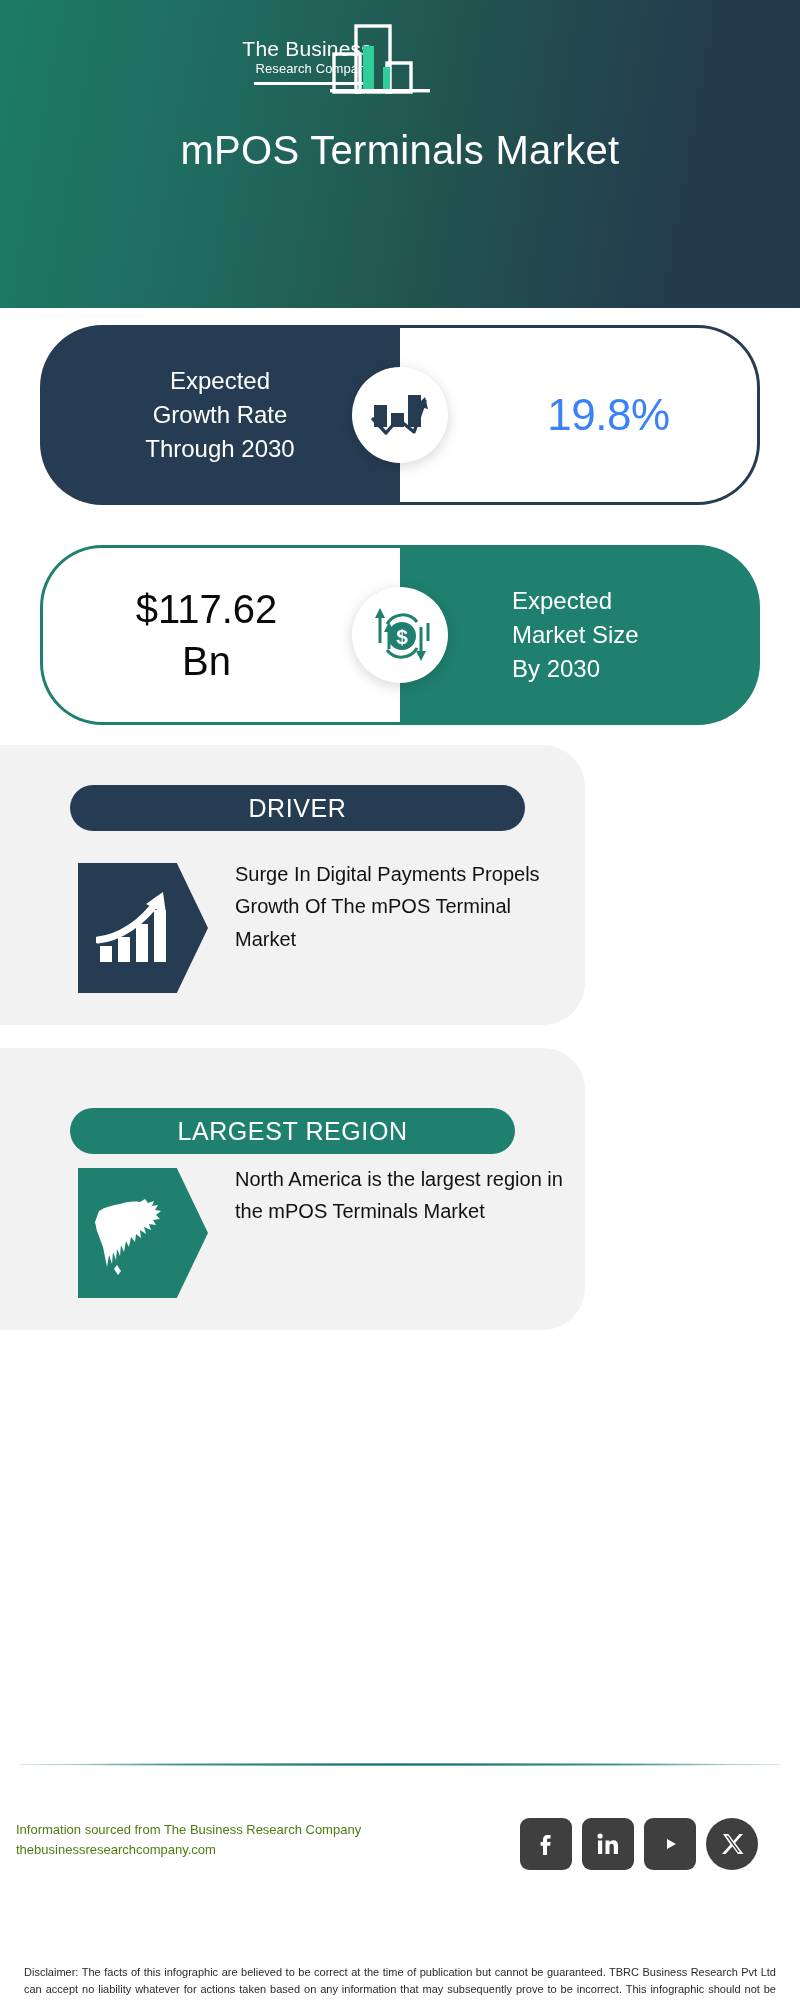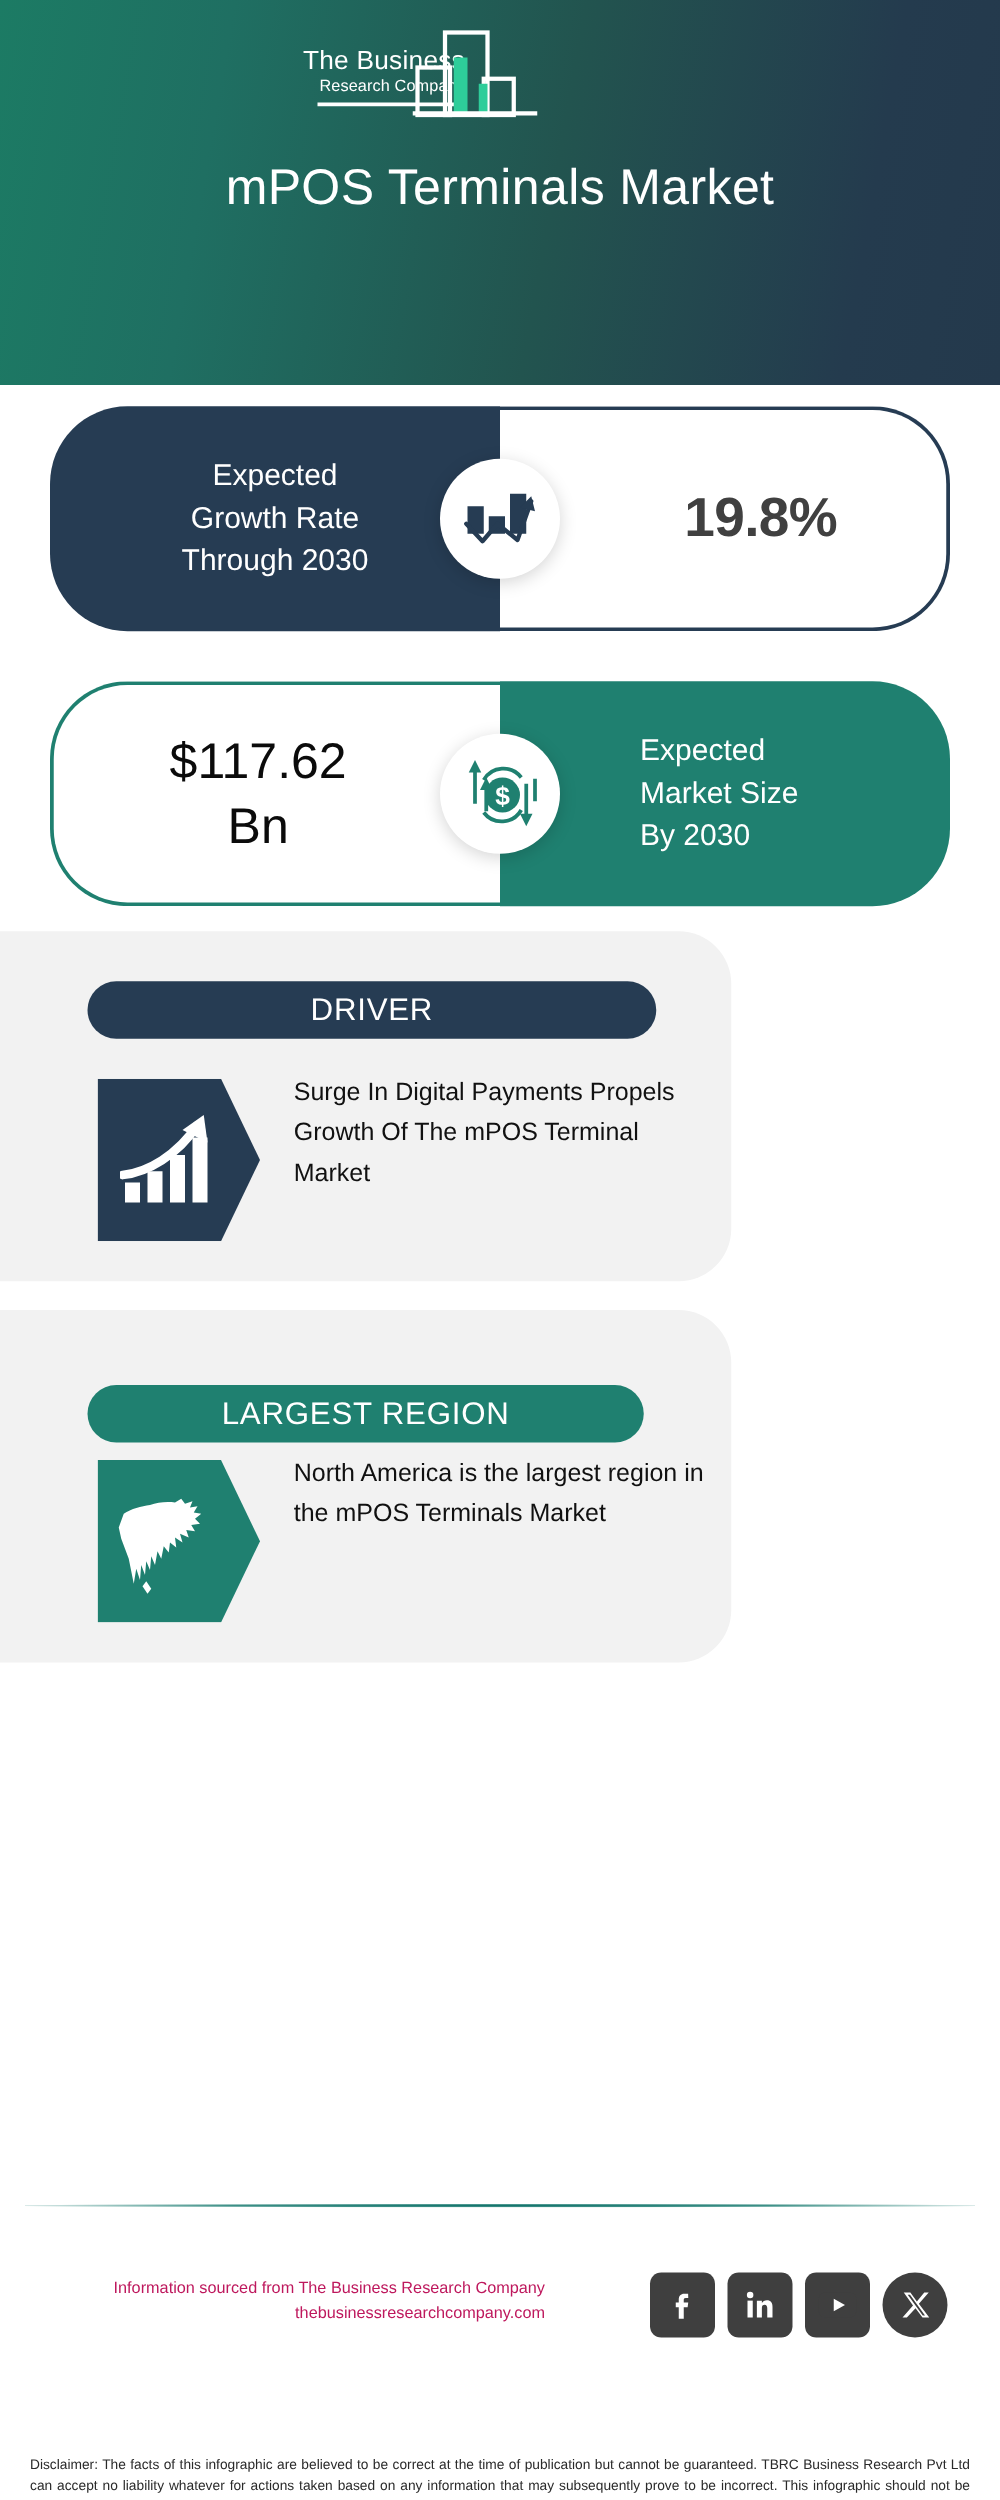--- a/index.html
+++ b/index.html
@@ -53,21 +53,21 @@
     color:#ffffff; font-size:24px; line-height:1.42; text-align:center;
     width:260px; font-weight:400;
   }
   #card1-right {
     left:360px; background:#ffffff;
     border:3px solid #263c53; border-left:none;
     border-radius:0 62px 62px 0;
     display:flex; align-items:center; justify-content:center;
   }
   #card1-right .val {
-    color:#404040; font-size:44px; font-weight:700; letter-spacing:-0.5px;
+    color:#3b82f6; font-size:44px; font-weight:400; letter-spacing:-0.5px;
     padding-left:60px;
   }
 
   
   #card2 { top:545px; }
   #card2-left {
     left:0; background:#ffffff;
     border:3px solid #1f8070; border-right:none;
     border-radius:62px 0 0 62px;
     display:flex; align-items:center; justify-content:center;
@@ -126,21 +126,21 @@
   #text-driver { top:113px; }
   #text-region { top:115px; }
 
   
   #divider {
     position:absolute; left:20px; top:1763px; width:760px; height:3px;
     background:radial-gradient(ellipse at center, #10706a 0%, #3c8f86 40%, rgba(255,255,255,0) 78%);
   }
   #footer-info {
     position:absolute; left:16px; top:1820px; width:420px;
-    color:#be185d; font-size:13px; line-height:1.55;text-align:right;
+    color:#4d7c0f; font-size:13px; line-height:1.55;
   }
   #socials {
     position:absolute; left:520px; top:1818px; width:264px; height:52px;
     display:flex; gap:10px; align-items:center;
   }
   .social {
     width:52px; height:52px; background:#3f3f3f;
     border-radius:9px;
     display:flex; align-items:center; justify-content:center;
   }

